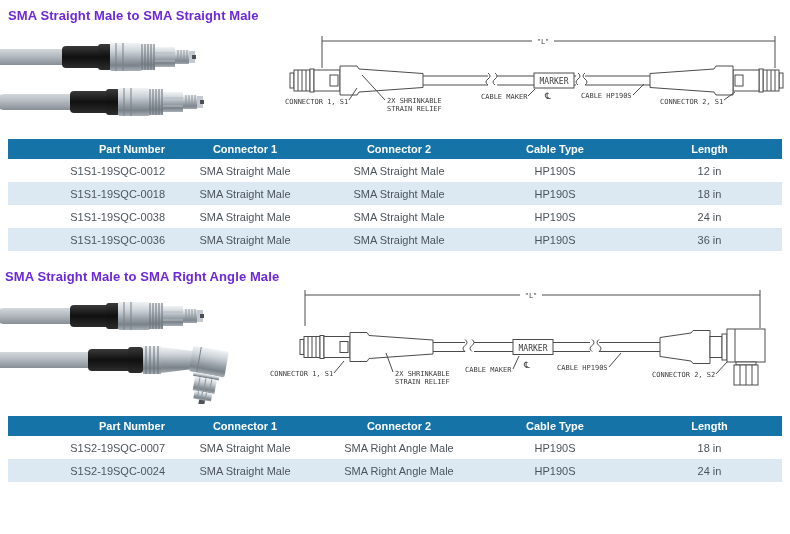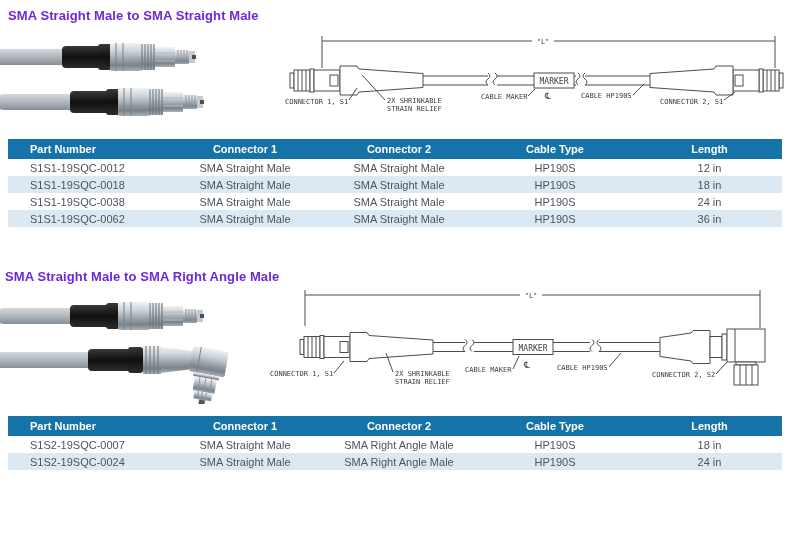--- a/index.html
+++ b/index.html
@@ -13,22 +13,22 @@
   #photo1{left:0;top:40px;}
   #photo2{left:0;top:296px;}
   #diagram1{left:283px;top:27px;}
   #diagram2{left:255px;top:282px;}
   table.data-table{position:absolute;left:8px;width:774px;border-collapse:collapse;
         table-layout:fixed;font-size:11px;}
   #table1{top:139px;}
   #table2{top:416px;}
   .data-table th{background:#1673A8;color:#fff;font-weight:700;font-size:11px;
         height:20px;padding:0;}
-  .data-table td{color:#4d545c;height:17px;padding:0;text-align:center;}
-  .data-table th.c0,.data-table td.c0{text-align:left;padding-left:22px;}
+  .data-table td{color:#4d545c;height:23px;padding:0;text-align:center;}
+  .data-table th.c0,.data-table td.c0{text-align:right;padding-left:22px;}
   .data-table tbody tr:nth-child(even) td{background:#DCE9F2;}
   
   .dln{stroke:#4c4c4c;stroke-width:1;fill:none;}
   .dwh{stroke:#4c4c4c;stroke-width:1;fill:#fff;}
   .dtx{font-family:"DejaVu Sans Mono",monospace;font-size:7px;fill:#3c3c3c;}
   .dtb{font-family:"DejaVu Sans Mono",monospace;font-size:8px;fill:#3c3c3c;}
   .dcl{font-family:"DejaVu Sans",sans-serif;font-size:9px;fill:#3c3c3c;}
 </style>
 </head>
 <body>
@@ -153,21 +153,21 @@
         <td>18 in</td>
       </tr>
       <tr>
         <td class="c0">S1S1-19SQC-0038</td>
         <td>SMA Straight Male</td>
         <td>SMA Straight Male</td>
         <td>HP190S</td>
         <td>24 in</td>
       </tr>
       <tr>
-        <td class="c0">S1S1-19SQC-0062</td>
+        <td class="c0">S1S1-19SQC-0036</td>
         <td>SMA Straight Male</td>
         <td>SMA Straight Male</td>
         <td>HP190S</td>
         <td>36 in</td>
       </tr>
     </tbody>
   </table>
 
   <h2 id="heading2" class="section-heading">SMA Straight Male to SMA Right Angle Male</h2>
 

